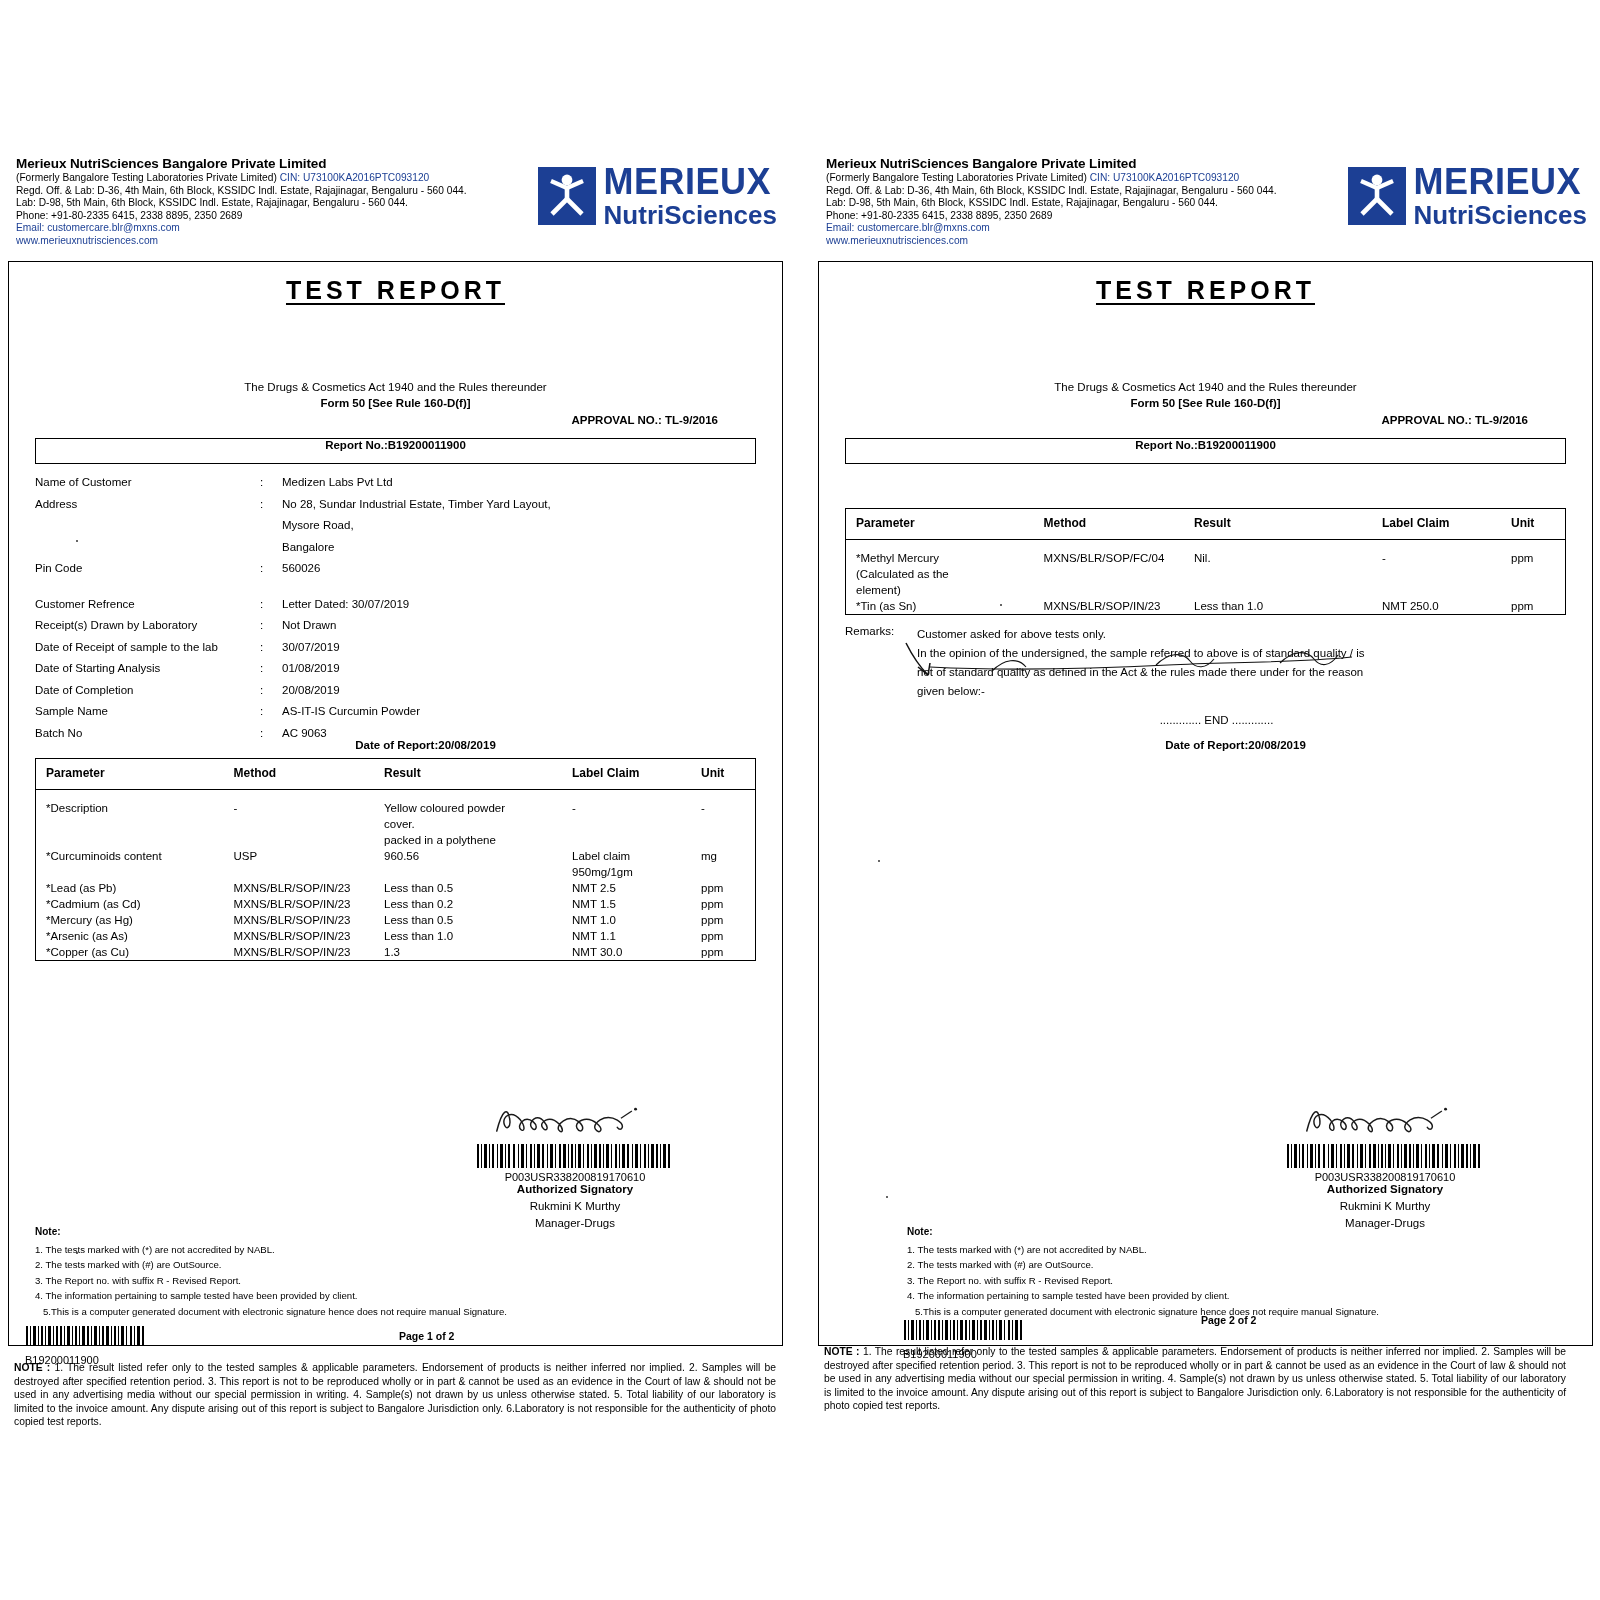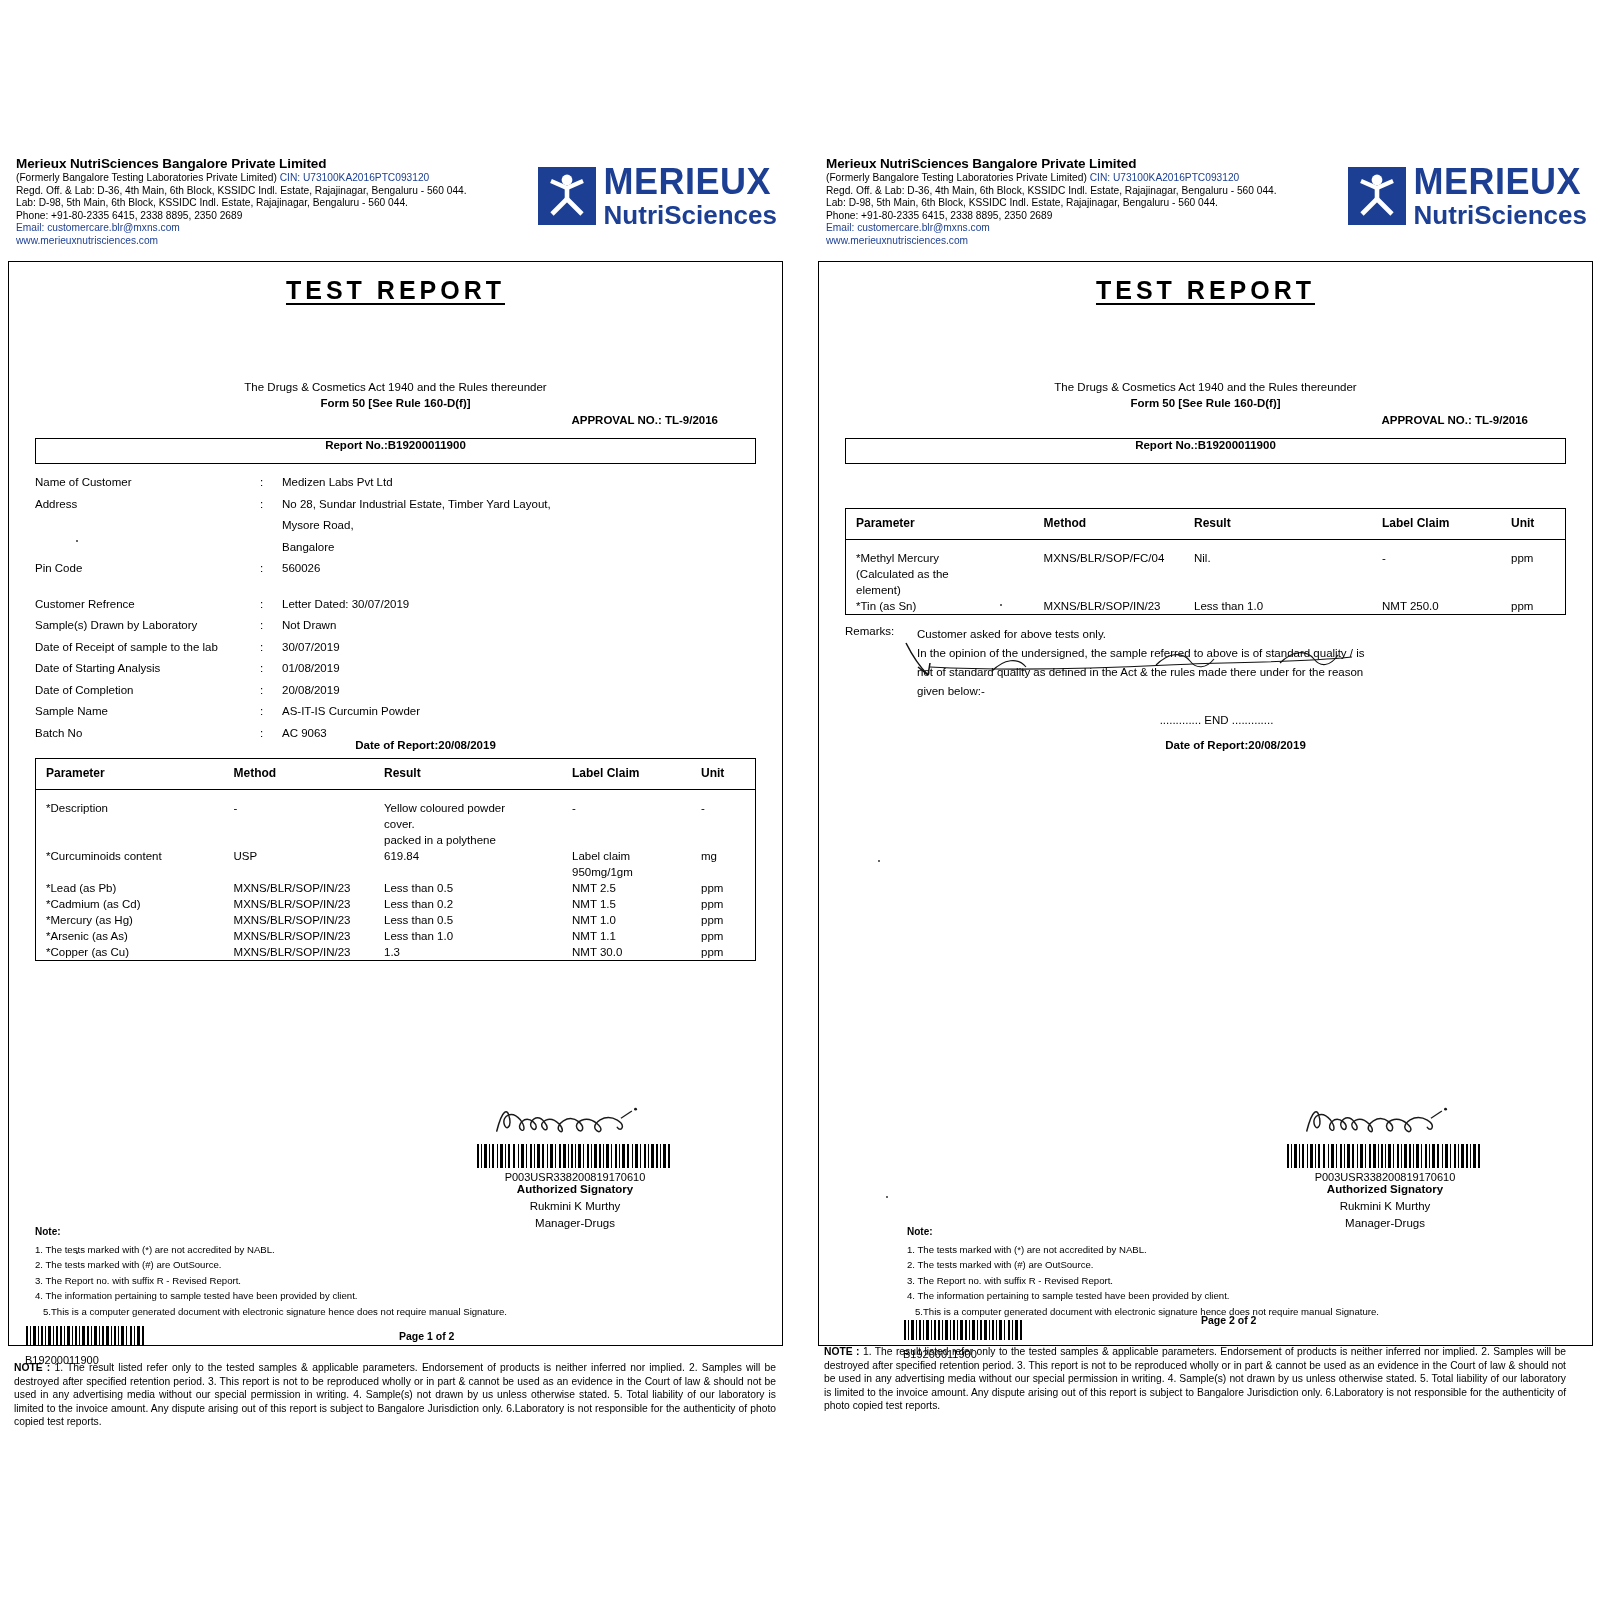--- a/index.html
+++ b/index.html
@@ -273,21 +273,21 @@
       </div>
 
       <div class="gap"></div>
 
       <div class="row">
         <div class="k">Customer Refrence</div>
         <div class="c">:</div>
         <div class="v">Letter Dated: 30/07/2019</div>
       </div>
       <div class="row">
-        <div class="k">Sample(s) Drawn by Laboratory</div>
+        <div class="k">Receipt(s) Drawn by Laboratory</div>
         <div class="c">:</div>
         <div class="v">Not Drawn</div>
       </div>
       <div class="row">
         <div class="k">Date of Receipt of sample to the lab</div>
         <div class="c">:</div>
         <div class="v">30/07/2019</div>
       </div>
       <div class="row">
         <div class="k">Date of Starting Analysis</div>
@@ -339,21 +339,21 @@
         <tr>
           <td></td>
           <td></td>
           <td>packed in a polythene</td>
           <td></td>
           <td></td>
         </tr>
         <tr>
           <td>*Curcuminoids content</td>
           <td>USP</td>
-          <td>619.84</td>
+          <td>960.56</td>
           <td>Label claim</td>
           <td>mg</td>
         </tr>
         <tr>
           <td></td>
           <td></td>
           <td></td>
           <td>950mg/1gm</td>
           <td></td>
         </tr>

